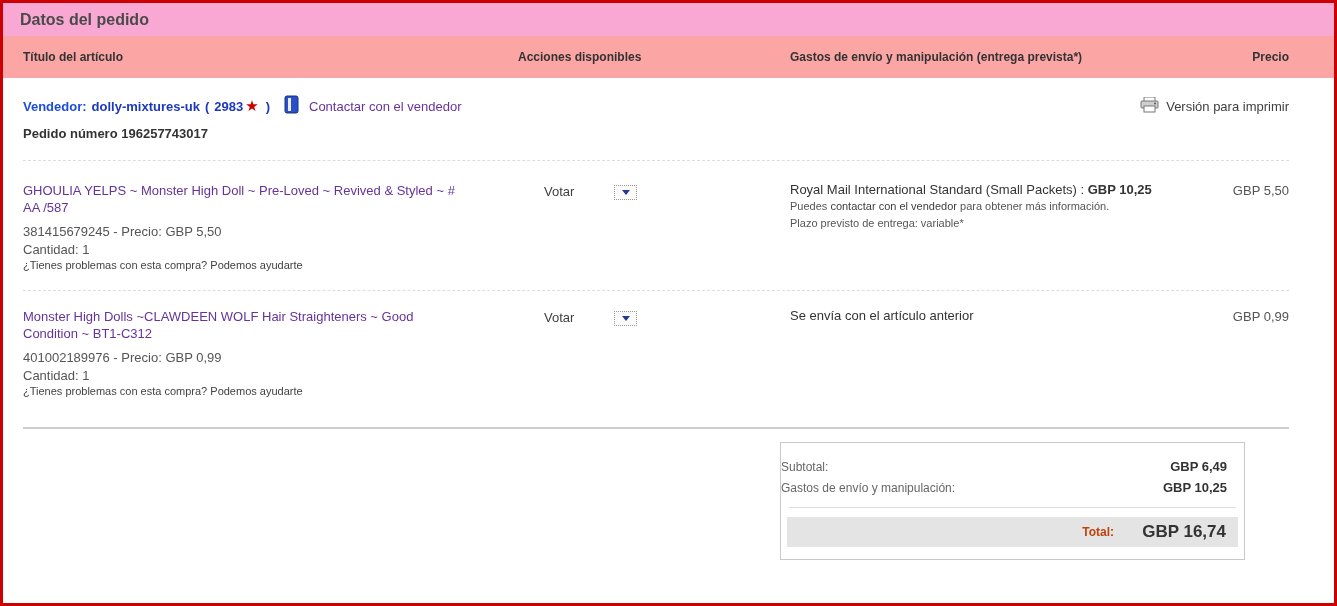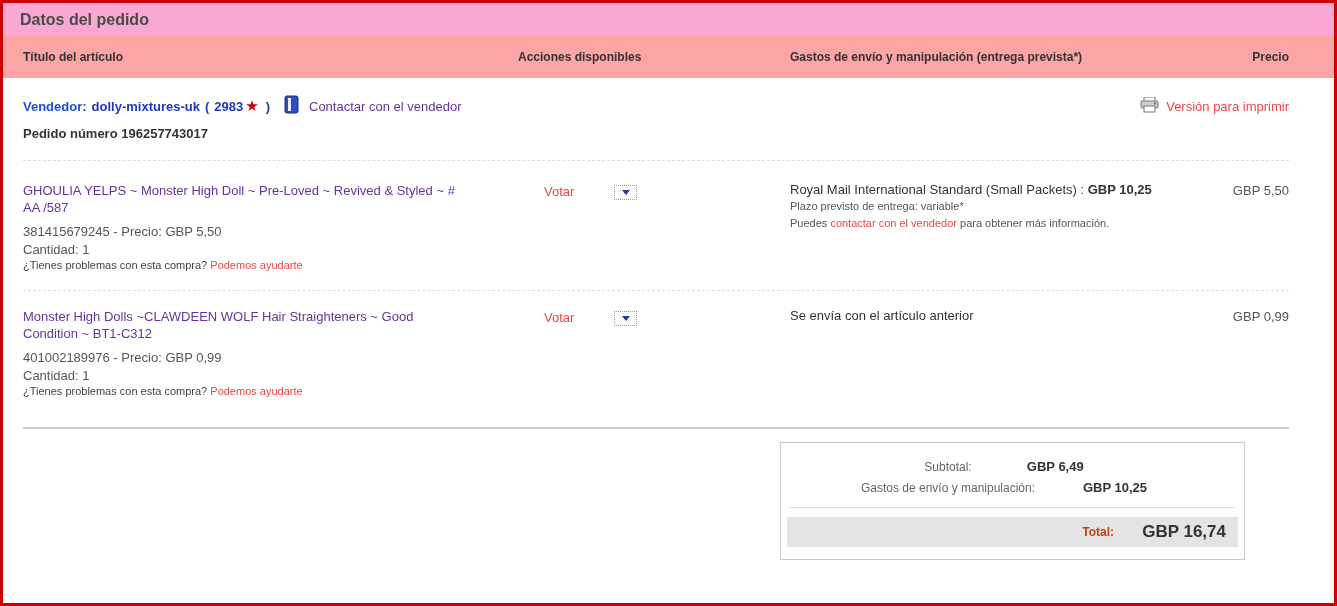--- a/index.html
+++ b/index.html
@@ -37,21 +37,21 @@
   .seller-row {
     margin-top: 17px;
     display: flex; align-items: center;
     font-size: 13px; color: #333333;
   }
   .seller-label { font-weight: bold; color: #1d4ed8; }
   .seller-name { font-weight: bold; color: #1c39bb; text-decoration: none; margin-left: 5px; }
   .feedback { font-weight: bold; color: #1c39bb; margin-left: 5px; }
   .star { color: #cc0000; font-size: 15px; margin: 0 2px; }
   .contact-icon { margin-left: 14px; margin-right: 10px; }
-  a.link-blue { color: #ef4444; text-decoration: none; text-align: right; }
+  a.link-blue { color: #404040; text-decoration: none; text-align: right; }
   a.link-purple { color: #663399; text-decoration: none; }
   .print-area { margin-left: auto; display: flex; align-items: center; gap: 7px; font-size: 13px; }
 
   .order-number { margin-top: 9px; font-size: 13px; font-weight: bold; color: #333333; }
 
   .mark-paid {
     margin-top: 14px; margin-left: 497px;
     display: flex; align-items: flex-start;
     width: 130px;
   }
@@ -95,21 +95,21 @@
 
   .bottom-rule { border-top: 2px solid #cccccc; margin-top: 0; }
 
   .totals-box {
     margin: 13px 44px 0 auto;
     width: 465px;
     border: 1px solid #c9c9c9;
     padding: 13px 0 12px;
   }
   .trow {
-    display: flex; justify-content: center; align-items: center;
+    display: flex; justify-content: space-between; align-items: center;
     font-size: 12px; padding: 3px 17px 3px 0;
   }
   .trow .tlabel { color: #666666; }
   .trow .tvalue { width: 112px; text-align: right; font-weight: bold; color: #333333; font-size: 13px; }
   .tdivider { border-top: 1px solid #dddddd; margin: 9px 8px 0; }
   .total-band {
     margin: 9px 6px 0; background: #e4e4e4;
     display: flex; justify-content: flex-end; align-items: center;
     padding: 5px 12px 5px 0;
   }
@@ -178,26 +178,26 @@
         <a href="#" class="link-blue">Votar</a>
         <button class="dd-btn">
             <span class="tri"></span>
           </button>
       </div>
       <div class="c3">
         <div>
           <span>Royal Mail International Standard (Small Packets) :</span>
           <span class="ship-cost">GBP 10,25</span>
         </div>
-        <div class="ship-small">Plazo previsto de entrega: variable*</div>
         <div class="ship-small">
           <span>Puedes</span>
           <a href="#" class="link-blue" style="font-size:11px">contactar con el vendedor</a>
           <span>para obtener más información.</span>
         </div>
+        <div class="ship-small">Plazo previsto de entrega: variable*</div>
       </div>
       <div class="c4">GBP 5,50</div>
     </div>
 
     <div class="item-row second">
       <div class="c1">
         <a href="#" class="link-purple item-title">Monster High Dolls ~CLAWDEEN WOLF Hair Straighteners ~ Good Condition ~ BT1-C312</a>
         <div class="item-meta">401002189976 - Precio: GBP 0,99</div>
         <div class="item-qty">Cantidad: 1</div>
         <div class="item-help">

